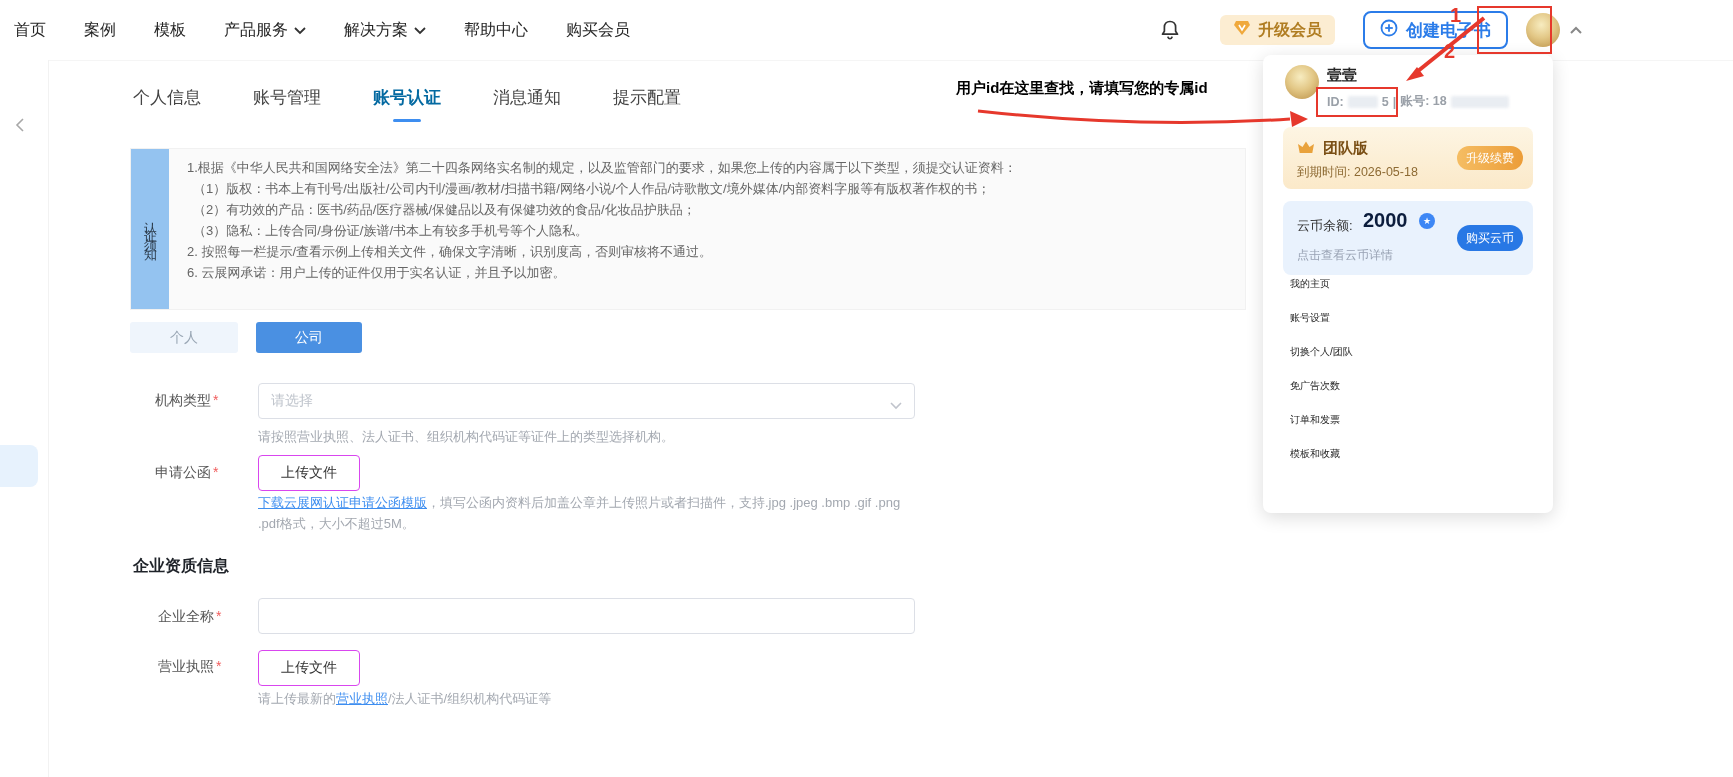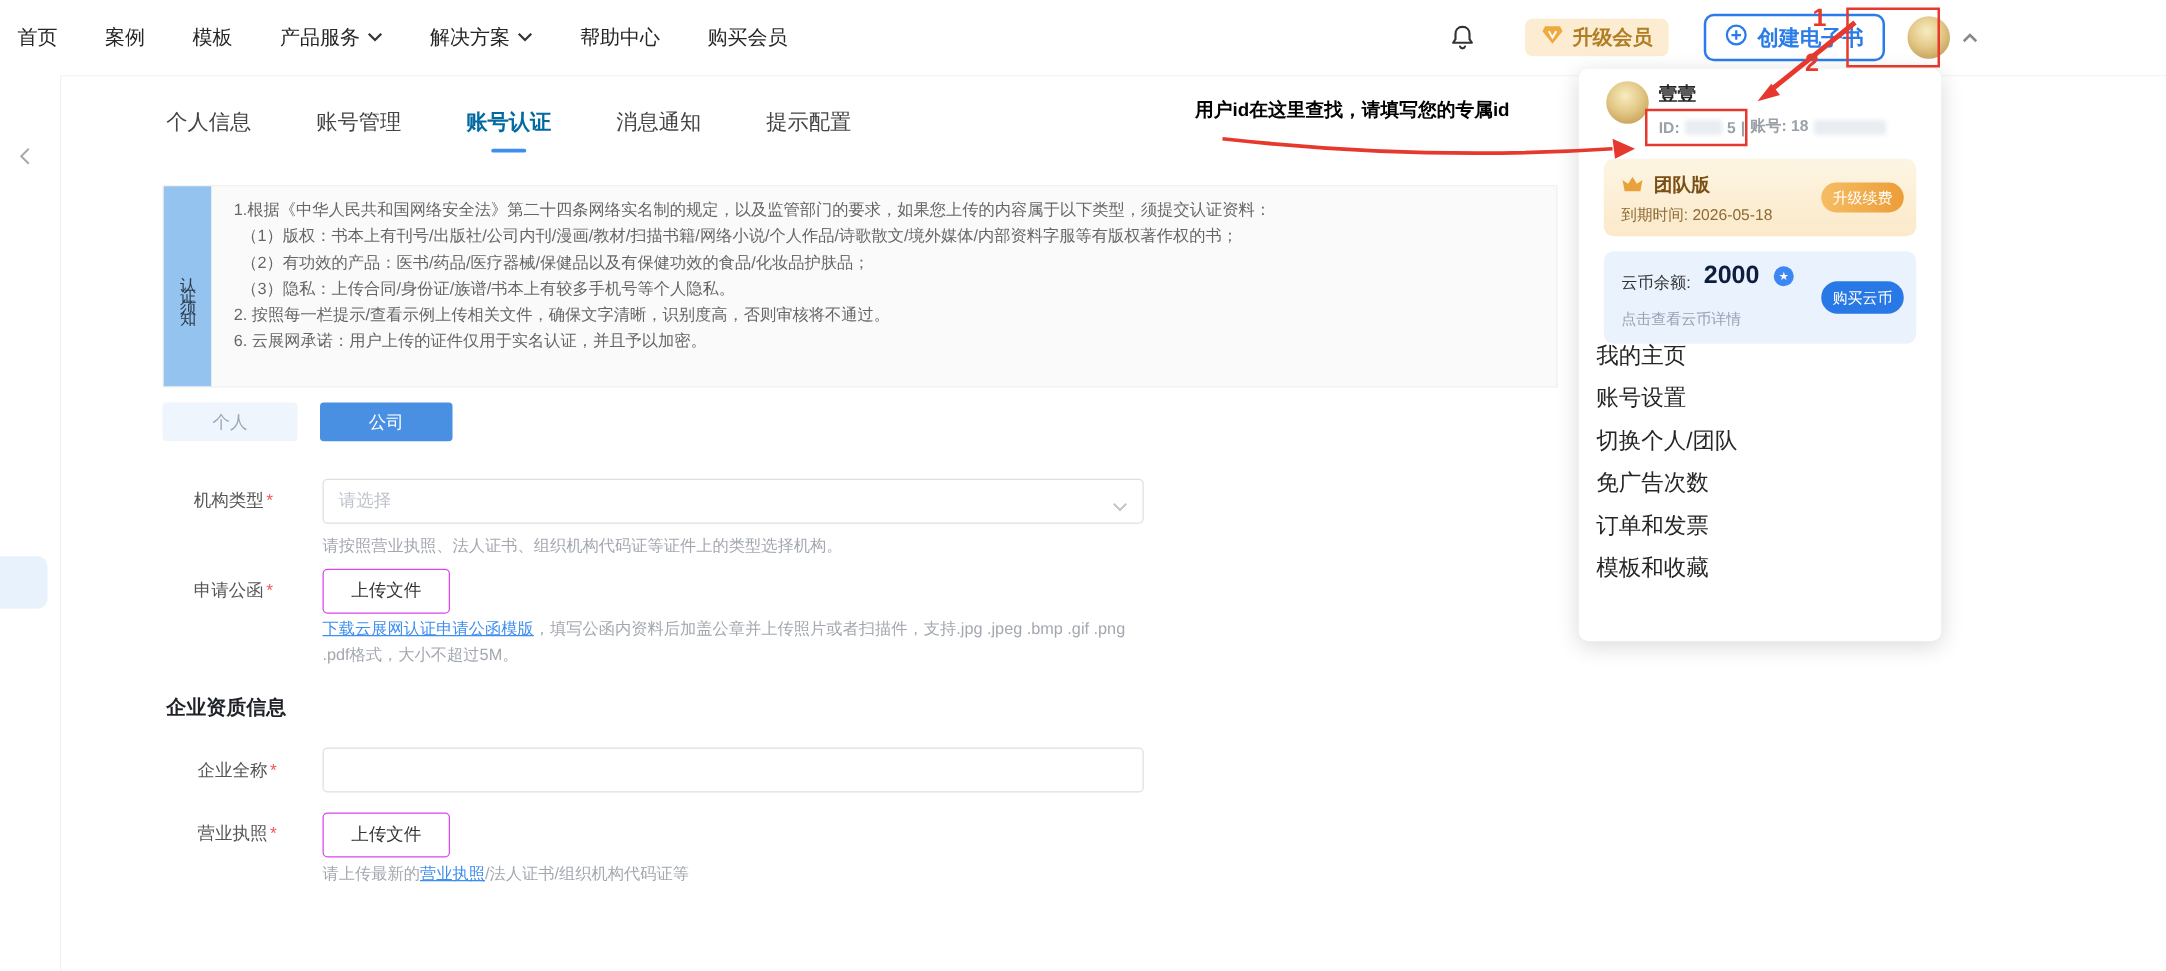--- a/index.html
+++ b/index.html
@@ -90,21 +90,21 @@
              display:flex;align-items:center;justify-content:center;cursor:pointer;}
   .card-coin{position:absolute;left:20px;top:146px;width:250px;height:74px;border-radius:8px;background:#e9f2fd;}
   .coin-label{position:absolute;left:14px;top:16px;font-size:13px;color:#333;}
   .coin-amount{position:absolute;left:80px;top:8px;font-size:20px;font-weight:bold;color:#0c1d3d;}
   .coin-icon{position:absolute;left:136px;top:12px;width:16px;height:16px;border-radius:50%;background:#3d87f5;
              color:#fff;font-size:9px;display:flex;align-items:center;justify-content:center;}
   .coin-detail{position:absolute;left:14px;top:46px;font-size:12px;color:#98a2b3;cursor:pointer;}
   .buy-btn{position:absolute;right:10px;top:24px;width:66px;height:26px;border-radius:13px;background:#2878e5;color:#fff;
            font-size:12px;display:flex;align-items:center;justify-content:center;cursor:pointer;}
   .menu{position:absolute;left:0;top:212px;width:100%;}
-  .menu-item{height:34px;display:flex;align-items:center;padding-left:14px;font-size:18px;color:#262626;cursor:pointer;}
+  .menu-item{height:34px;display:flex;align-items:center;padding-left:27px;font-size:10px;color:#262626;cursor:pointer;}
 
   
   .anno-svg{position:absolute;left:0;top:0;width:1733px;height:777px;z-index:30;pointer-events:none;}
   .tip-text{position:absolute;left:956px;top:79px;font-size:15px;font-weight:bold;color:#000000;z-index:31;white-space:nowrap;}
   .red-box-avatar{position:absolute;left:1477px;top:6px;width:75px;height:48px;border:2px solid #e6382c;z-index:31;box-sizing:border-box;}
   .step-num{position:absolute;font-size:20px;font-weight:bold;color:#e6382c;z-index:32;}
   #step1{left:1450px;top:4px;}
   #step2{left:1444px;top:40px;}
 </style>
 </head>

